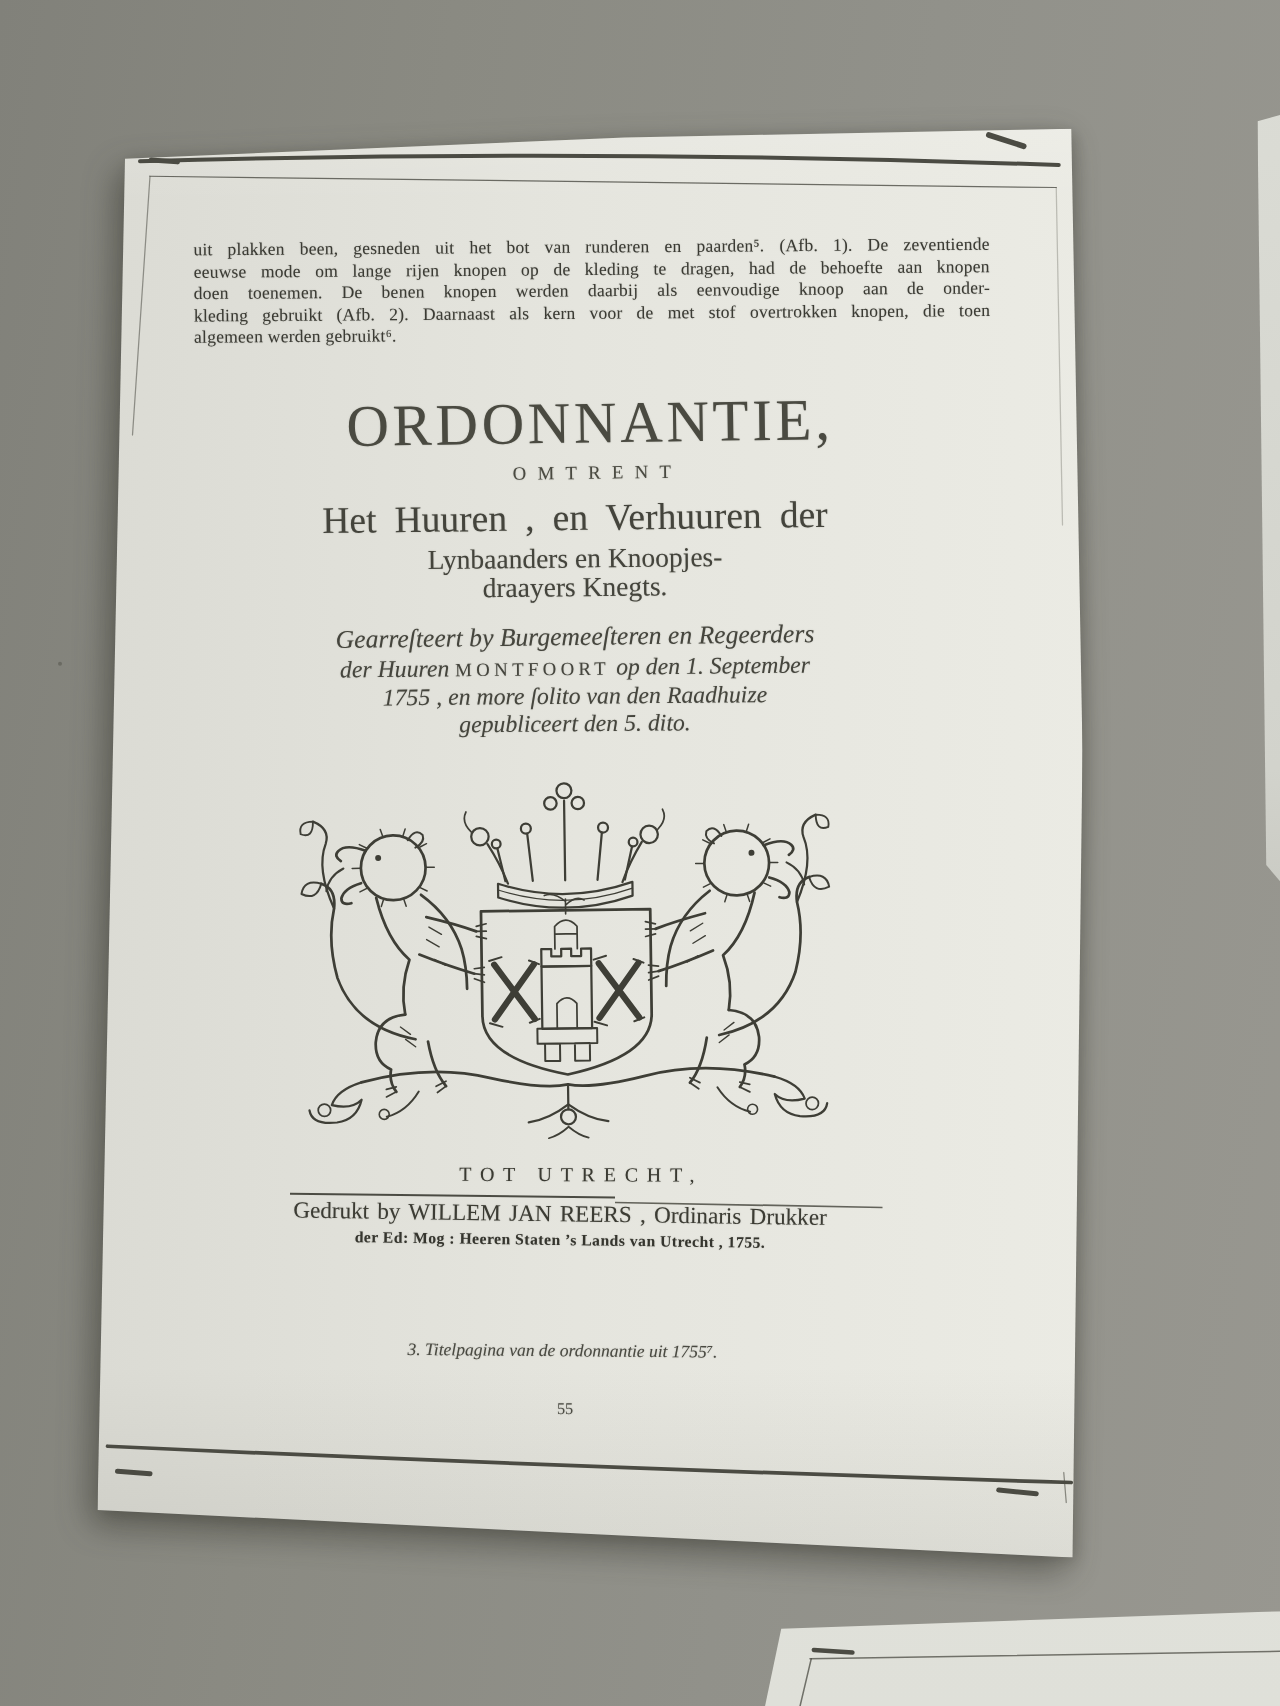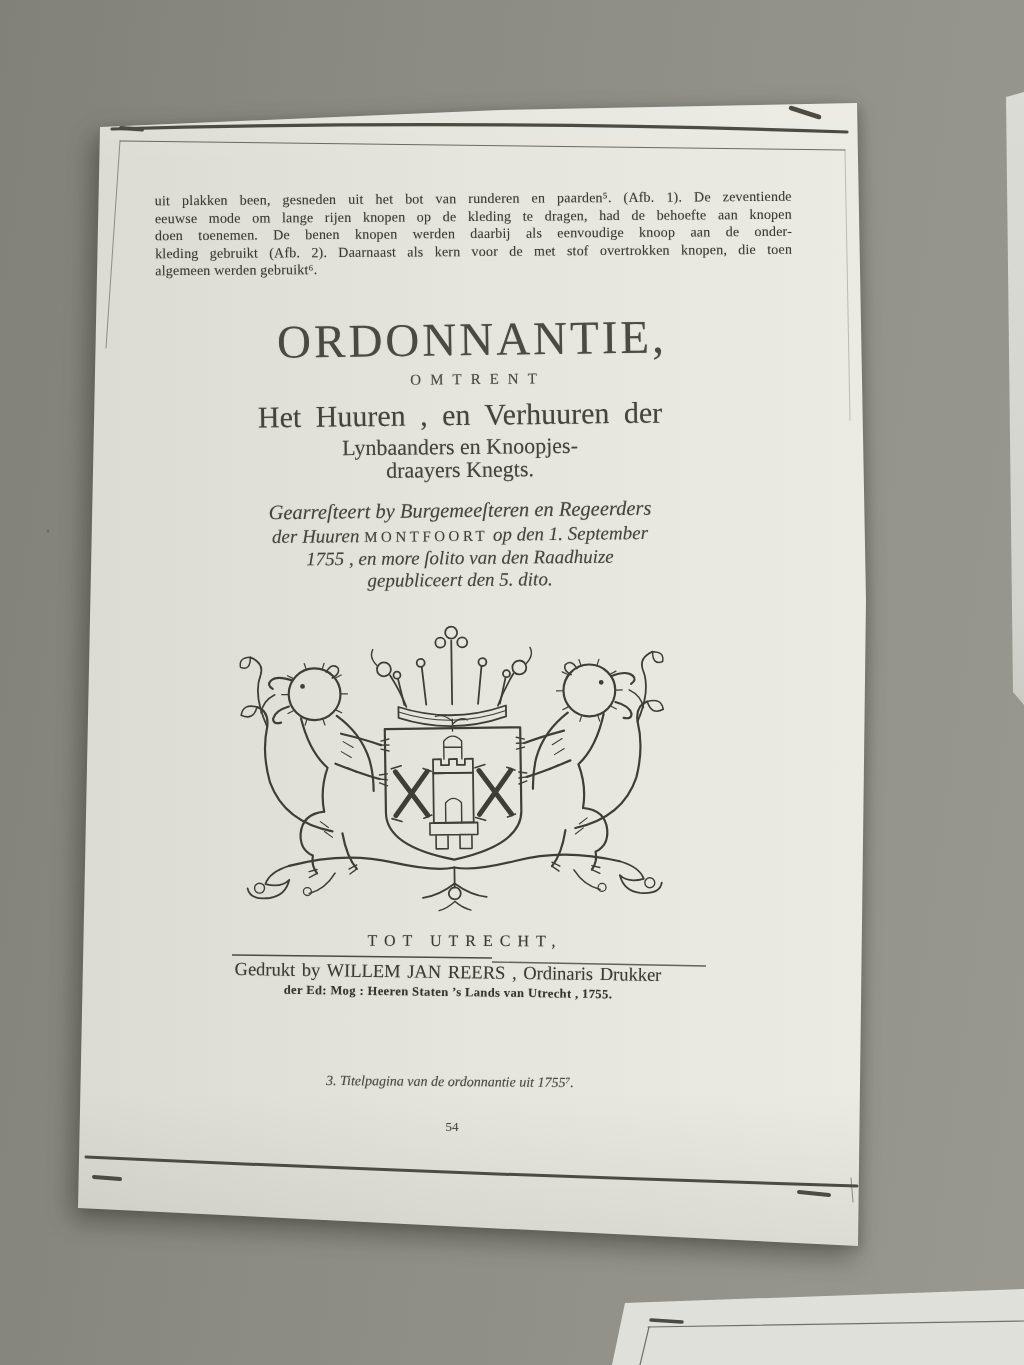--- a/index.html
+++ b/index.html
@@ -176,16 +176,16 @@
 
     <svg class="abs" style="left:0;top:0" width="1024" height="1365" viewBox="0 0 1024 1365" stroke="#4b4b43">
       <path d="M232,955 L492,958" stroke-width="1.6" fill="none"></path>
       <path d="M492,962 L706,966" stroke-width="1.4" fill="none" opacity=".85"></path>
     </svg>
 
     <div class="tline impr1">Gedrukt by WILLEM JAN REERS , Ordinaris Drukker</div>
     <div class="tline impr2">der Ed: Mog : Heeren Staten ’s Lands van Utrecht , 1755.</div>
 
     <div class="tline caption">3. Titelpagina van de ordonnantie uit 1755⁷.</div>
-    <div class="tline pageno">54</div>
+    <div class="tline pageno">55</div>
   </div>
 
 </div>
 
 </body></html>

